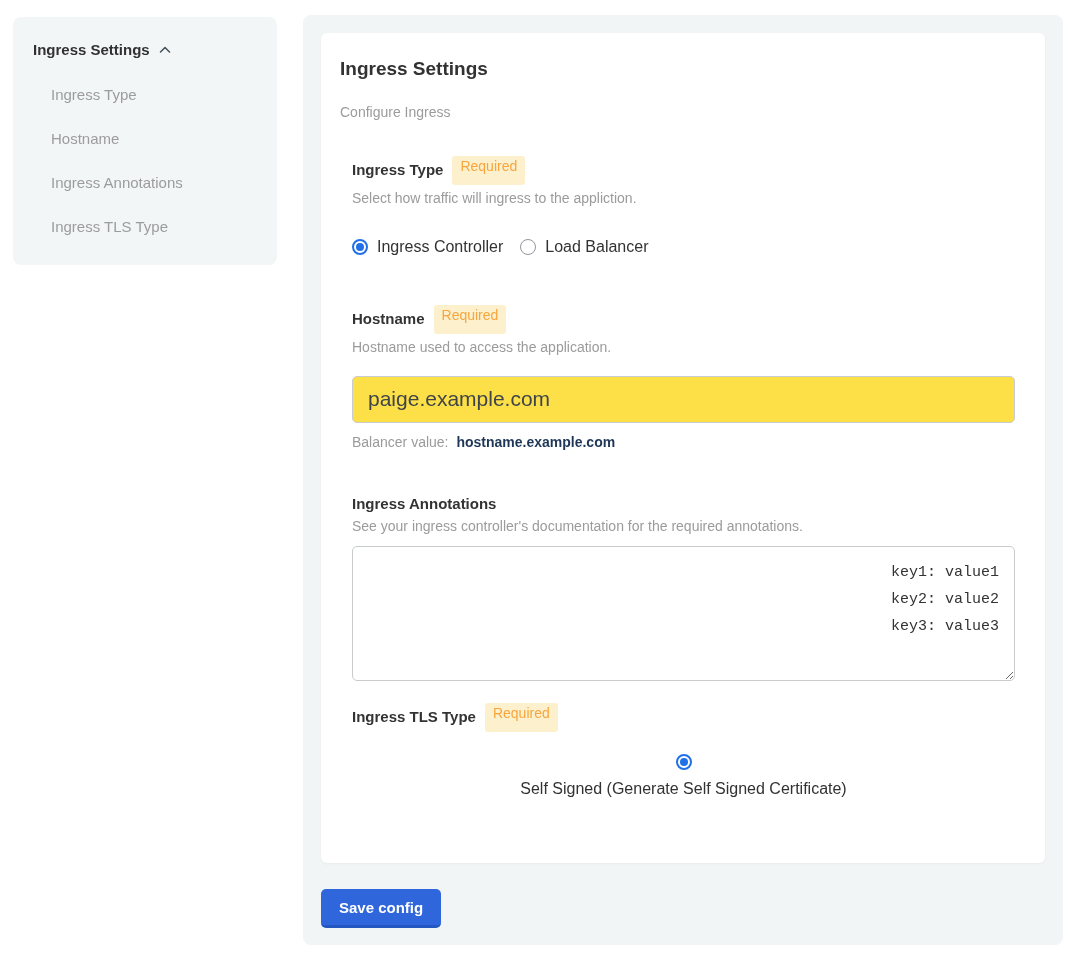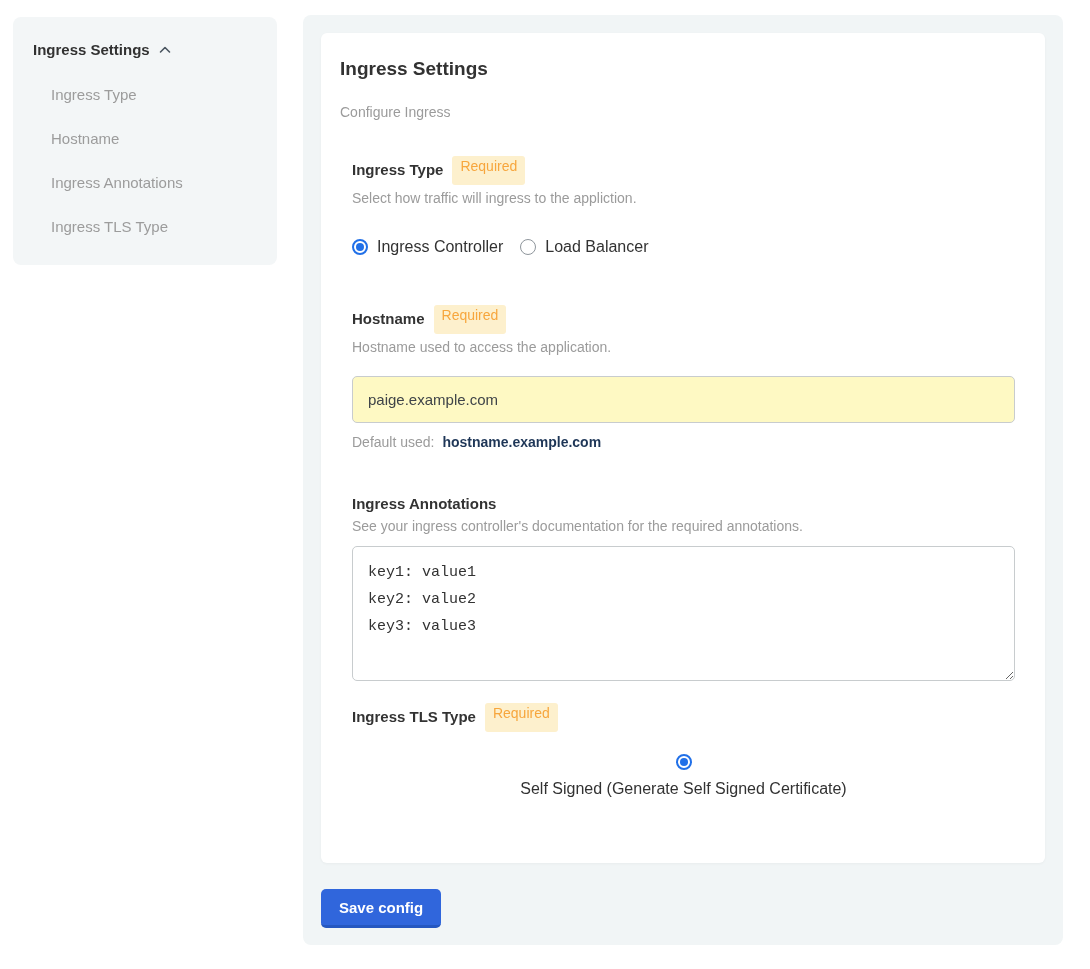--- a/index.html
+++ b/index.html
@@ -79,36 +79,36 @@
     content: ""; position: absolute; left: 2px; top: 2px; right: 2px; bottom: 2px;
     border-radius: 50%; background: #2170e8;
   }
 
   .group-hostname { margin-top: 48px; }
   .text-input {
     margin-top: 20px; display: block;
     width: 663px; height: 47px;
     border: 1px solid #c8ccce; border-radius: 5px;
     padding: 0 15px;
-    font-size: 15px; color: #3f4448;
+    font-size: 21px; color: #3f4448;
     font-family: "Liberation Sans", sans-serif;
-    background: #fef9c3; outline: none;
+    background: #fde047; outline: none;
   }
   .default-line { margin-top: 11px; font-size: 14px; color: #9b9b9b; }
   .default-value { color: #1e3657; font-weight: bold; margin-left: 4px; text-align: right; }
 
   .group-annotations { margin-top: 45px; }
   .annotations-textarea {
     margin-top: 11px; display: block;
     width: 663px; height: 135px;
     border: 1px solid #c8ccce; border-radius: 5px;
     padding: 12px 15px;
     font-family: "Liberation Mono", monospace;
     font-size: 15px; line-height: 27px; color: #333333;
-    resize: both; outline: none;
+    resize: both; outline: none; text-align: right;
   }
 
   .group-tls { margin-top: 22px; }
   .tls-radios { display: flex; flex-direction: column; }
   .tls-radios .radio-option:first-child { margin-top: 28px; flex-direction: column; }
   .tls-radios .radio-option:last-child { margin-top: 22px; }
 
   .save-button {
     position: absolute;
     left: 18px; top: 874px;
@@ -167,21 +167,21 @@
       </div>
 
       <div class="group-hostname">
         <div class="label-row">
           <span class="field-label">Hostname</span>
           <span class="badge">Required</span>
         </div>
         <div class="field-help">Hostname used to access the application.</div>
         <input class="text-input" type="text" value="paige.example.com" style="">
         <div class="default-line">
-          <span>Default used:</span>
+          <span>Balancer value:</span>
           <span class="default-value">hostname.example.com</span>
         </div>
       </div>
 
       <div class="group-annotations">
         <div class="label-row">
           <span class="field-label">Ingress Annotations</span>
         </div>
         <div class="field-help">See your ingress controller's documentation for the required annotations.</div>
         <textarea class="annotations-textarea" spellcheck="false" style="">key1: value1

